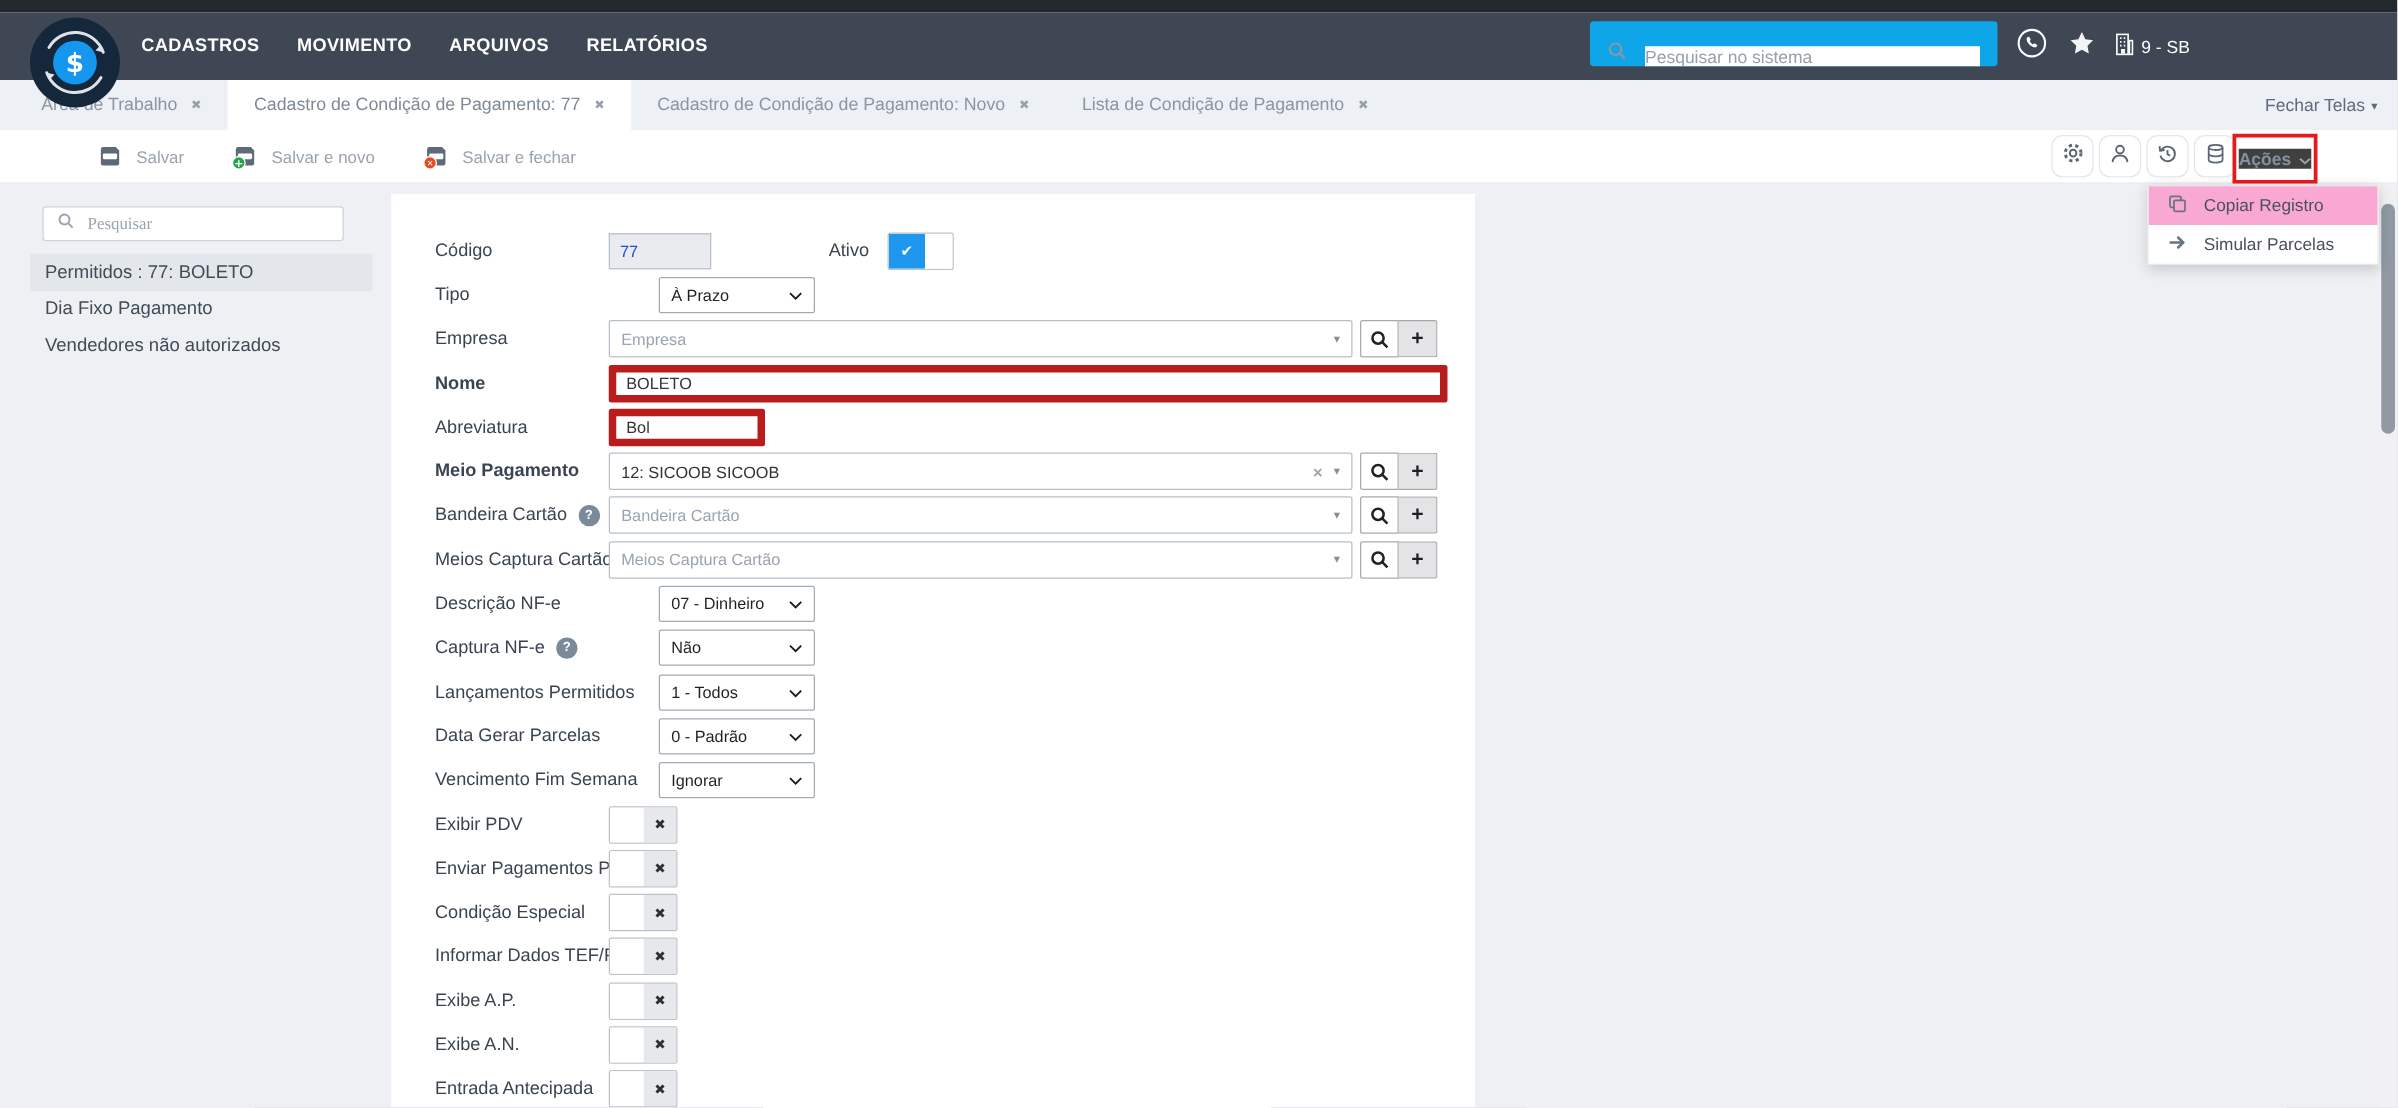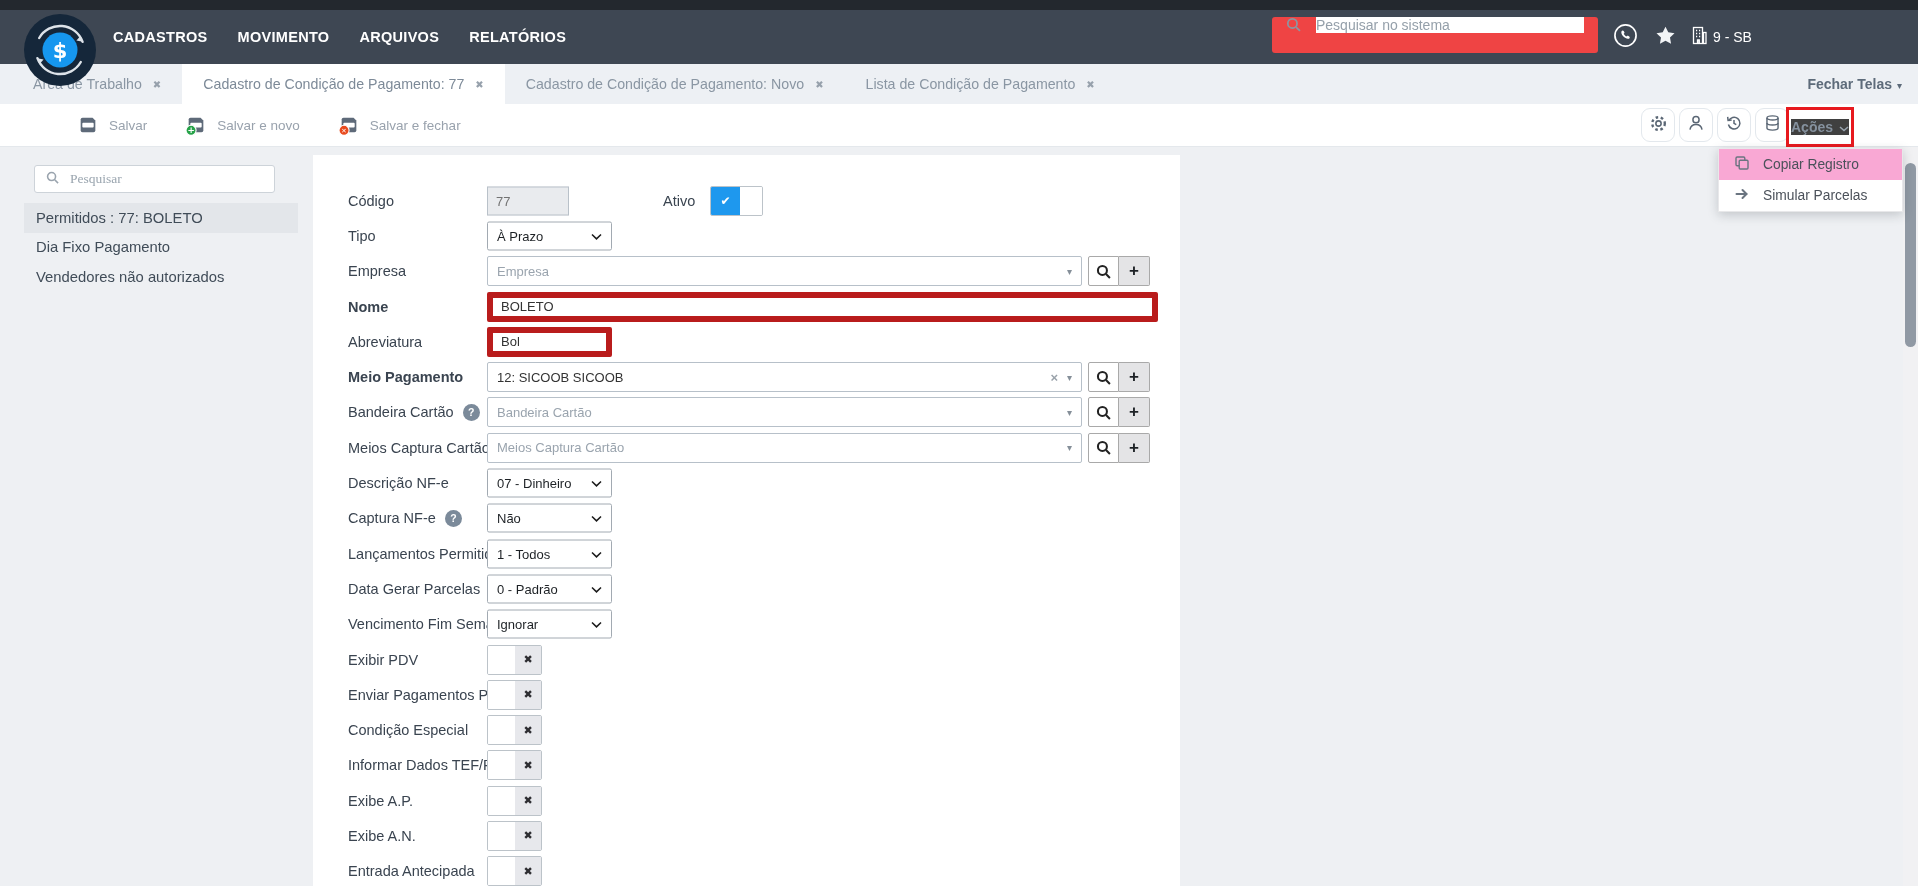--- a/index.html
+++ b/index.html
@@ -6,32 +6,32 @@
   html,body { background:#dfe2e6; }
   body { font-family:"Liberation Sans","DejaVu Sans",sans-serif; }
   .stage { position:relative; width:1918px; height:886px; overflow:hidden; background:#eef0f3; }
 
   
   .topstrip { position:absolute; left:0; top:0; width:100%; height:10px; background:#23282e; }
   .navbar { position:absolute; left:0; top:10px; width:100%; height:54px; background:#3e4753; }
   .logo { position:absolute; left:22px; top:2px; width:76px; height:76px; z-index:6; cursor:pointer; }
   .nav-menu { position:absolute; left:113px; top:0; height:54px; display:flex; align-items:center; gap:30px; }
   .nav-item { color:#ffffff; font-weight:700; font-size:14.5px; letter-spacing:.3px; cursor:pointer; }
-  .nav-search { position:absolute; left:1272px; top:7px; width:326px; height:36px; background:#ef4444; border-radius:3px; display:flex; align-items:flex-start; gap:15px; padding:0 14px; }
+  .nav-search { position:absolute; left:1272px; top:7px; width:326px; height:36px; background:#0ea5e9; border-radius:3px; display:flex; align-items:flex-end; gap:15px; padding:0 14px; }
   .nav-search input { border:none; outline:none; width:100%; font-size:14px; color:#55606b; font-family:inherit; }
   .nav-search input::placeholder { color:#95a0aa; }
   .nav-icons { position:absolute; left:1612px; top:0; height:54px; display:flex; align-items:center; gap:15px; }
   .nav-badge { display:flex; align-items:center; gap:6px; color:#fff; font-size:14px; cursor:pointer; }
 
   
   .tabbar { position:absolute; left:0; top:64px; width:100%; height:40px; background:#edf0f4; display:flex; align-items:stretch; padding-left:12px; }
   .tab { display:flex; align-items:center; gap:11px; padding:0 21px; font-size:14.2px; color:#8a96a3; cursor:pointer; white-space:nowrap; }
   .tab.active { background:#ffffff; color:#7d8a98; }
   .tab-x { font-size:10px; color:#97a1ac; font-weight:700; }
-  .fechar { position:absolute; right:16px; top:0; height:40px; display:flex; align-items:center; gap:5px; font-weight:700; font-size:14px; color:#5d6b7a; cursor:pointer; }
+  .fechar { position:absolute; right:16px; top:0; height:40px; display:flex; align-items:center; gap:5px; font-weight:400; font-size:14px; color:#5d6b7a; cursor:pointer; }
   .f-caret { font-size:10px; position:relative; top:1px; }
 
   
   .toolbar { position:absolute; left:0; top:104px; width:100%; height:43px; background:#fff; border-bottom:1px solid #e4e8ec; }
   .tb-left { position:absolute; left:77px; top:0; height:42px; display:flex; align-items:center; gap:38px; }
   .tb-btn { display:flex; align-items:center; gap:10px; color:#99a2ad; font-size:13.5px; cursor:pointer; }
   .tb-btn svg { display:block; }
   .tb-right { position:absolute; left:1641px; top:4px; display:flex; gap:4px; }
   .icon-btn { width:34px; height:34px; background:#fff; border:1px solid #e3e8ed; border-radius:9px; display:flex; align-items:center; justify-content:center; cursor:pointer; }
   .acoes-box { position:absolute; left:1786px; top:3px; width:68px; height:40px; border:3px solid #e7191e; background:#fff; display:flex; align-items:center; justify-content:center; }
@@ -48,22 +48,22 @@
   .side-item.selected { background:#e3e6ea; }
 
   .card { position:absolute; left:313px; top:8px; width:867px; height:731px; background:#ffffff; overflow:hidden; }
   .rows { position:absolute; left:0; top:28px; width:100%; }
   .frow { position:relative; height:35.3px; }
   .lbl { position:absolute; left:35px; top:0; height:100%; display:flex; align-items:center; gap:9px; font-size:14.5px; color:#3a4450; white-space:nowrap; }
   .lbl.bold { font-weight:700; }
   .help { width:17px; height:17px; border-radius:50%; background:#7b8a9a; color:#fff; font-size:10.5px; font-weight:700; display:flex; align-items:center; justify-content:center; cursor:pointer; flex:none; }
   .ctrl { position:absolute; left:174px; top:50%; transform:translateY(-50%); display:flex; align-items:center; }
 
-  .dis { width:82px; height:29px; background:#e9ebee; border:1px solid #b9c1c9; color:#737373; font-size:13px; padding:0 8px; font-family:inherit; }
-  .sel { width:125px; height:29px; background:#fff; border:1px solid #a2aab2; border-radius:2px; display:flex; align-items:center; justify-content:space-between; padding:0 9px; font-size:13px; color:#1d2125; cursor:pointer; }
+  .dis { width:82px; height:29px; background:#e9ebee; border:1px solid #b9c1c9; color:#1d4ed8; font-size:13px; padding:0 8px; font-family:inherit; }
+  .sel { width:125px; height:29px; background:#fff; border:1px solid #a2aab2; border-radius:2px; display:flex; align-items:center; justify-content:space-between; padding:0 9px; font-size:13px; color:#1d2125; cursor:pointer;margin-left:40px; }
   .combo { width:595px; height:30px; background:#fff; border:1px solid #b7c0c9; border-radius:2px; display:flex; align-items:center; padding:0 9px; font-size:13px; color:#333; cursor:pointer; }
   .combo .ph { color:#9aa4ae; }
   .combo .right { margin-left:auto; display:flex; align-items:center; gap:9px; }
   .caret { color:#858f99; font-size:10px; }
   .clear { color:#9aa2aa; font-size:13px; font-weight:700; line-height:1; }
   .btn-search { width:31px; height:30px; margin-left:6px; border:1px solid #a9a9a9; border-radius:2px 0 0 2px; background:#fff; display:flex; align-items:center; justify-content:center; cursor:pointer; }
   .btn-plus { width:31px; height:30px; border:1px solid #a9a9a9; border-left:none; border-radius:0 2px 2px 0; background:#e4e4e6; color:#1d2125; font-size:17px; font-weight:700; display:flex; align-items:center; justify-content:center; cursor:pointer; font-family:inherit; }
   .txt { height:30px; border:6px solid #b91c1c; border-radius:2px; padding:0 8px; font-size:13px; color:#333; font-family:inherit; outline:none; }
   .txt.wide { width:671px; }
   .txt.small { width:125px; }

